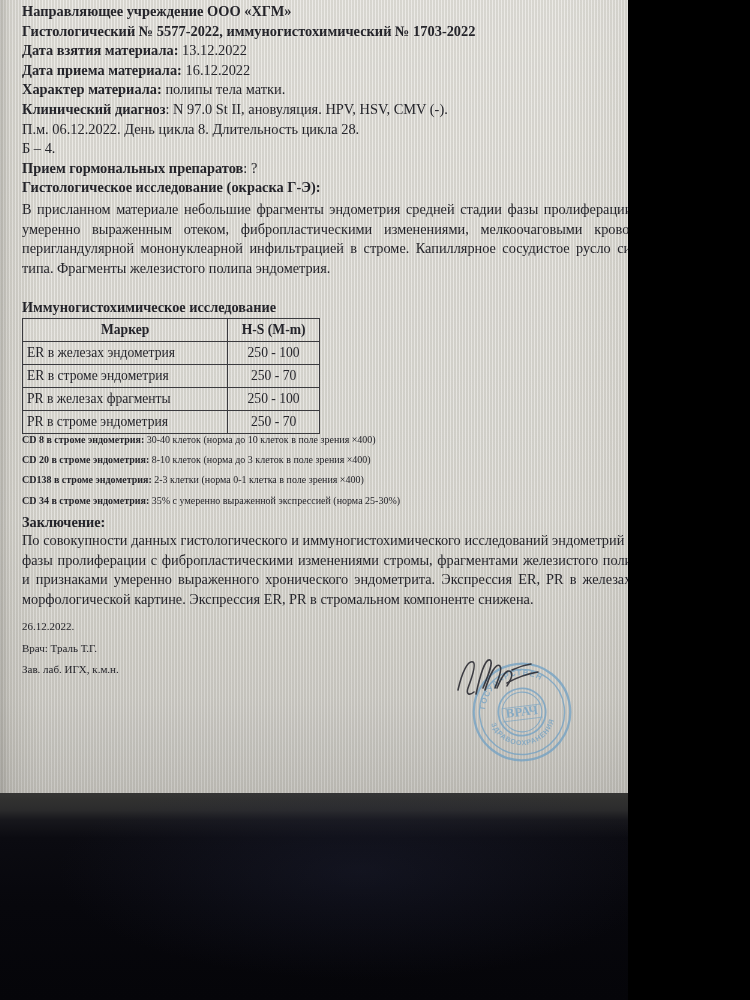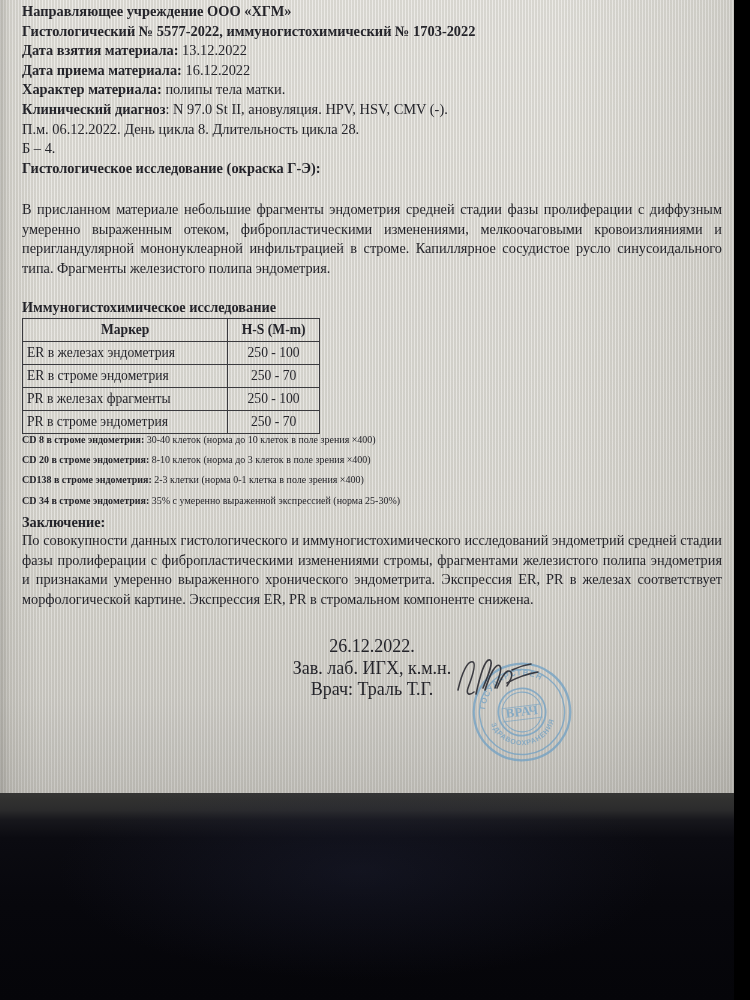--- a/index.html
+++ b/index.html
@@ -3,21 +3,21 @@
 <meta charset="utf-8">
 <title>Histology Report Scan</title>
 <style>
   html, body {
     margin: 0;
     padding: 0;
     background: #000;
   }
   #screen {
     position: relative;
-    width: 734px;
+    width: 628px;
     height: 1000px;
     overflow: hidden;
     background: #84cc16;
     font-family: "Liberation Serif", "DejaVu Serif", serif;
   }
 
   
   #backdrop {
     position: absolute;
     left: 0; top: 0;
@@ -160,25 +160,25 @@
   #cdBlock .line { font-size: 10px; line-height: 20.2px; }
 
   
   #conclHead { top: 513px; }
   #concl     { top: 531px; width: 700px; }
 
   
   #sign {
     position: absolute;
     left: 22px;
-    top: 636px;
+    top: 616px;
     width: 700px;
-    text-align: center;
+    text-align: left;
     color: #24242a;
-    font-size: 18px;
+    font-size: 11px;
     line-height: 21.5px;
     z-index: 6;
   }
 
   
   #stamp {
     position: absolute;
     left: 468px;
     top: 660px;
     width: 108px;
@@ -228,20 +228,23 @@
         <div class="line">
           <span class="b u">Клинический диагноз</span><span>: N 97.0 St II, ановуляция. HPV, HSV, CMV (-).</span>
         </div>
         <div class="line">
           <span>П.м. 06.12.2022. День цикла 8. Длительность цикла 28.</span>
         </div>
         <div class="line">
           <span>Б – 4.</span>
         </div>
         <div class="line">
+          <span class="b">Прием гормональных препаратов</span><span>: ?</span>
+        </div>
+        <div class="line">
           <span class="b u">Гистологическое  исследование (окраска Г-Э):</span>
         </div>
       </div>
 
       <div class="doc" id="histo">
         <p class="para">В присланном материале небольшие фрагменты эндометрия средней стадии фазы пролиферации с диффузным умеренно выраженным отеком, фибропластическими изменениями, мелкоочаговыми кровоизлияниями и перигландулярной мононуклеарной инфильтрацией в строме. Капиллярное сосудистое русло синусоидального типа. Фрагменты железистого полипа эндометрия.</p>
       </div>
 
       <div class="doc" id="ihcHead">
         <div class="line"><span class="b u">Иммуногистохимическое исследование</span></div>
@@ -292,22 +295,22 @@
       <div class="doc" id="conclHead">
         <div class="line"><span class="b u">Заключение</span><span class="b">:</span></div>
       </div>
 
       <div class="doc" id="concl">
         <p class="para">По совокупности данных гистологического и иммуногистохимического исследований эндометрий средней стадии фазы пролиферации с фибропластическими изменениями стромы, фрагментами железистого полипа эндометрия и признаками умеренно выраженного хронического эндометрита. Экспрессия ER, PR в железах соответствует морфологической картине. Экспрессия ER, PR в стромальном компоненте снижена.</p>
       </div>
 
       <div id="sign">
         <div>26.12.2022.</div>
+        <div>Врач: Траль Т.Г.</div>
         <div>Зав. лаб. ИГХ, к.м.н.</div>
-        <div>Врач: Траль Т.Г.</div>
       </div>
 
       <svg id="scribble" viewBox="0 0 120 58">
         <g fill="none" stroke="#24242c" stroke-width="1.6" stroke-linecap="round">
           <path d="M6,40 C10,22 16,10 21,12 C25,14 19,30 16,38 C14,44 17,46 22,42"></path>
           <path d="M24,44 C28,26 33,8 38,10 C42,12 35,28 31,38"></path>
           <path d="M33,40 C38,24 44,12 48,16 C51,20 45,32 43,38"></path>
           <path d="M45,38 C50,26 55,18 59,22 C62,26 57,32 55,36"></path>
           <path d="M55,33 C64,28 74,24 86,22"></path>
           <path d="M60,20 C66,17 72,15 79,14"></path>

